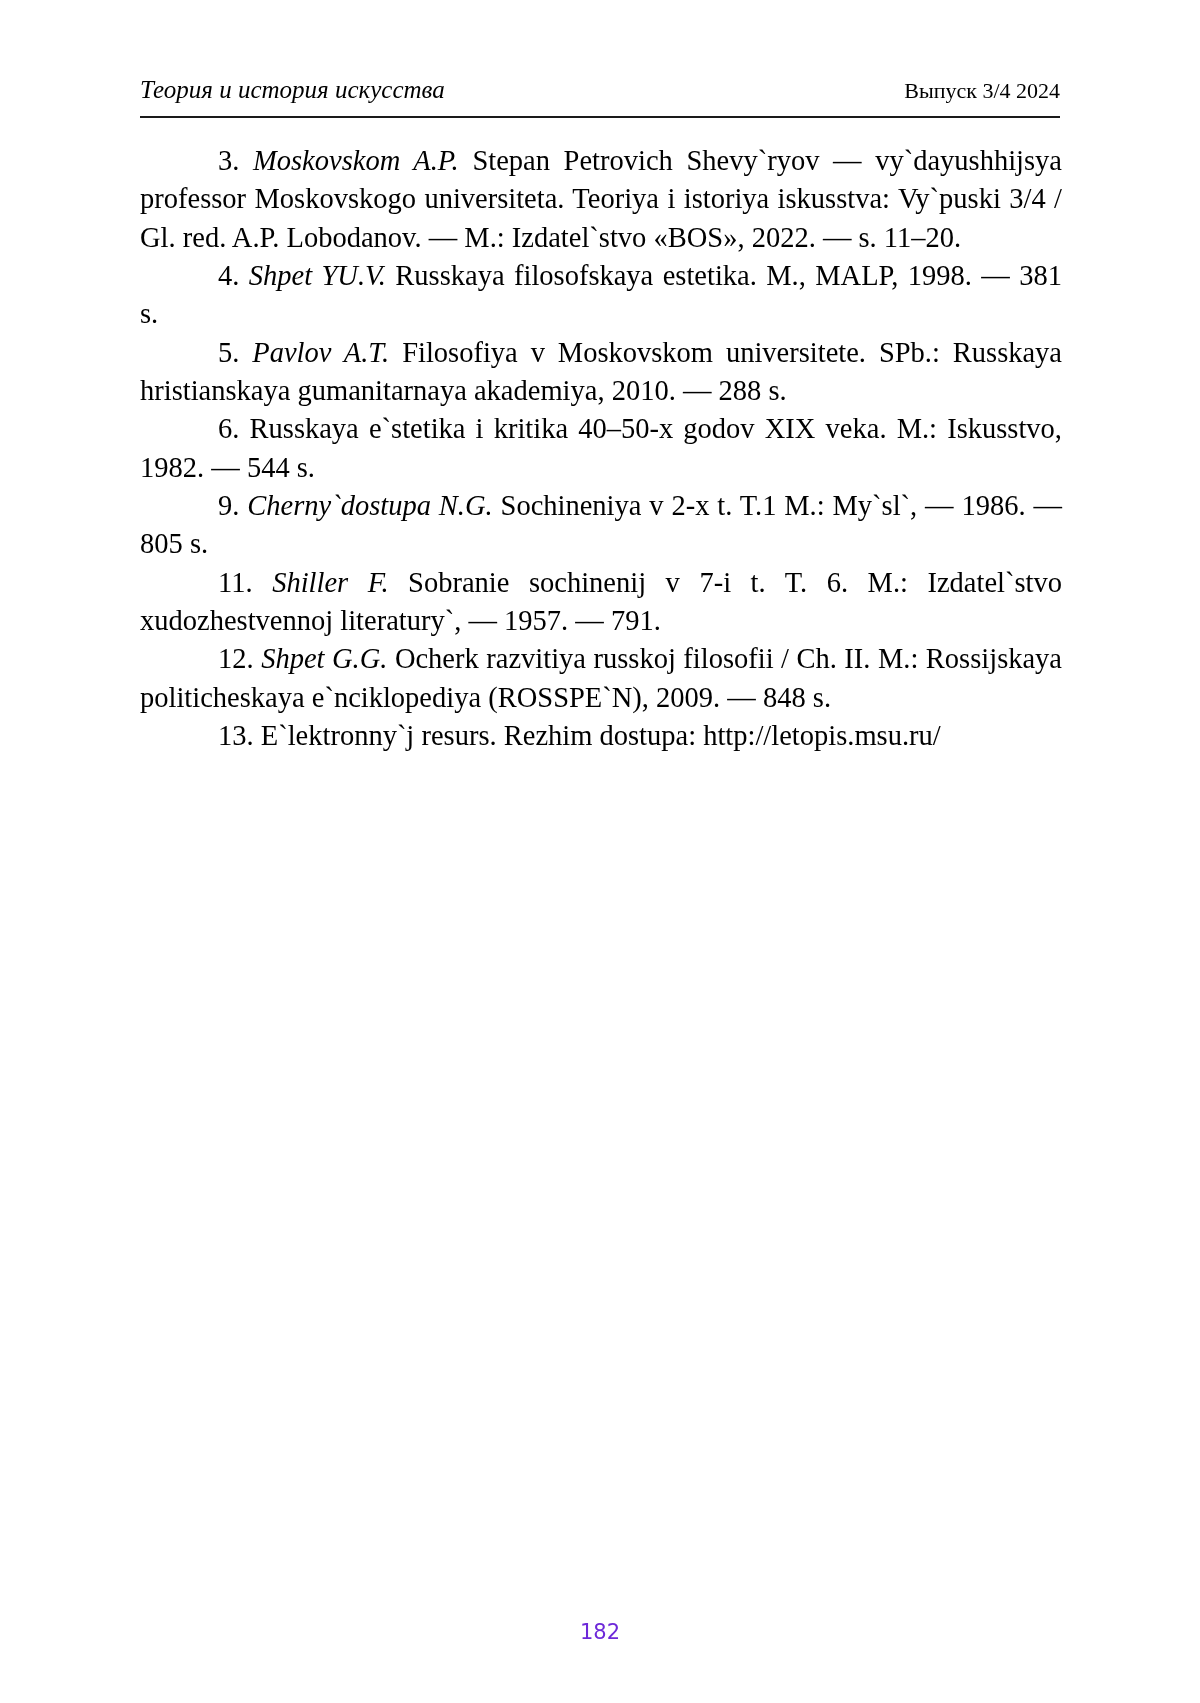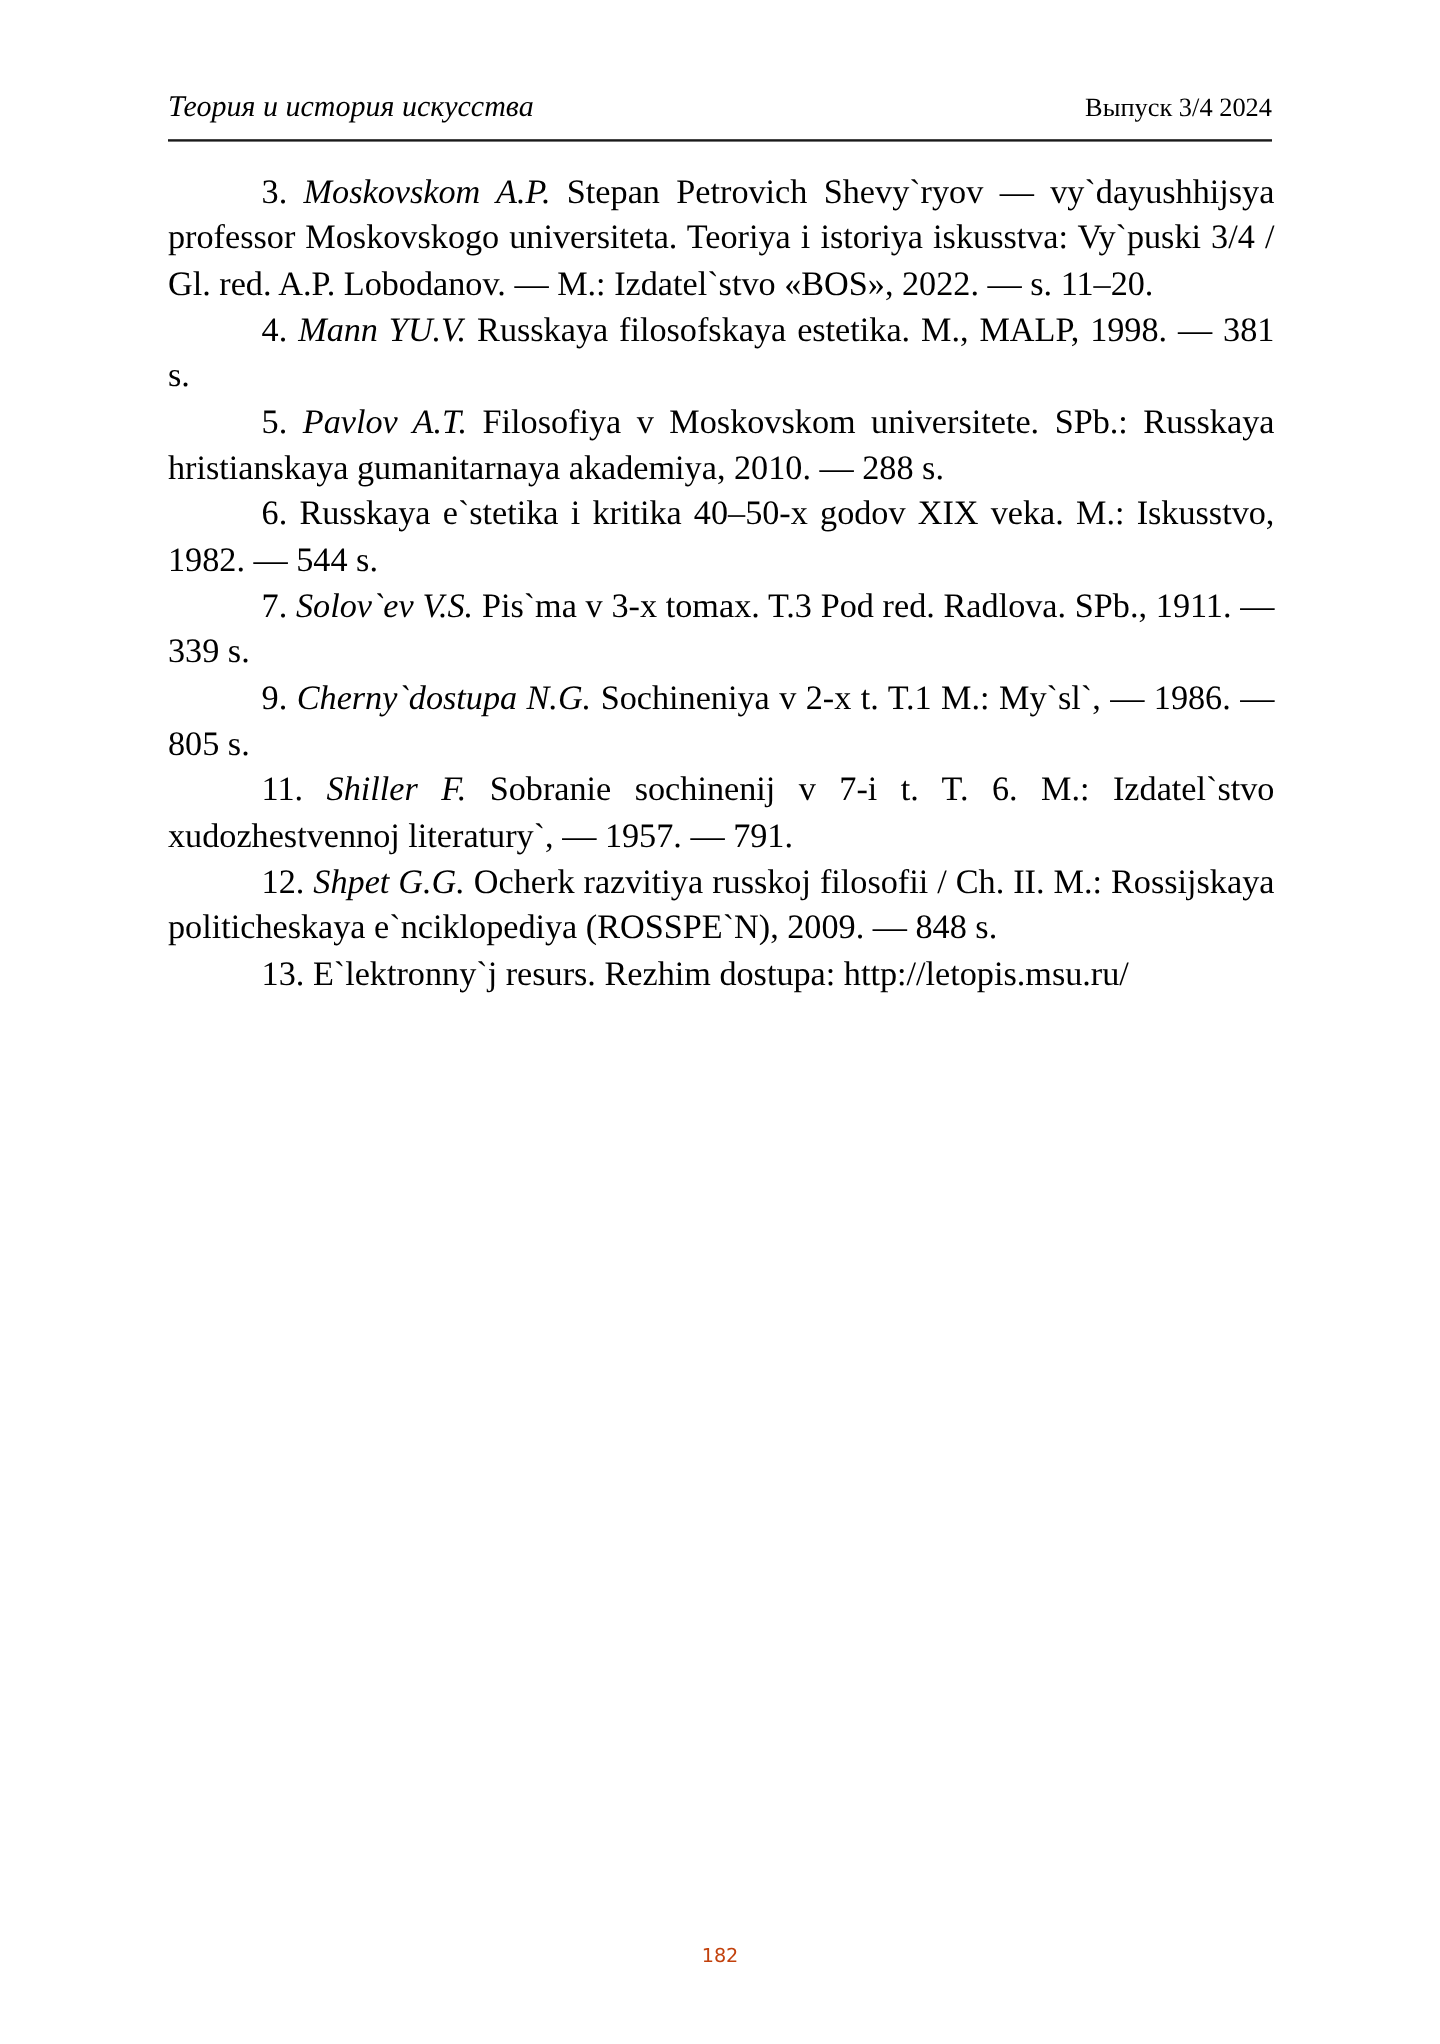--- a/index.html
+++ b/index.html
@@ -63,45 +63,44 @@
   .au {
     font-style: italic;
   }
   .page-number {
     position: absolute;
     left: 0;
     right: 0;
     top: 1596px;
     text-align: center;
     font-family: "DejaVu Sans", "Liberation Sans", sans-serif;
-    font-size: 16px;
-    color: #c2410c;
+    font-size: 21px;
+    color: #6d28d9;
   }
 </style>
 </head>
 <body>
 
 <div class="page">
 
   <div class="running-head">
     <span class="left">Теория и история искусства</span>
     <span class="right">Выпуск 3/4 2024</span>
   </div>
 
   <div class="content">
 
     <p class="ref"><span>3.</span> <span class="au">Moskovskom A.P.</span> <span>Stepan Petrovich Shevy`ryov — vy`dayushhijsya professor Moskovskogo universiteta. Teoriya i istoriya iskusstva: Vy`puski 3/4 / Gl. red. A.P. Lobodanov. — M.: Izdatel`stvo «BOS», 2022. — s. 11–20.</span></p>
 
-    <p class="ref"><span>4.</span> <span class="au">Mann YU.V.</span> <span>Russkaya filosofskaya estetika. M., MALP, 1998. — 381 s.</span></p>
+    <p class="ref"><span>4.</span> <span class="au">Shpet YU.V.</span> <span>Russkaya filosofskaya estetika. M., MALP, 1998. — 381 s.</span></p>
 
     <p class="ref"><span>5.</span> <span class="au">Pavlov A.T.</span> <span>Filosofiya v Moskovskom universitete. SPb.: Russkaya hristianskaya gumanitarnaya akademiya, 2010. — 288 s.</span></p>
 
     <p class="ref"><span>6.</span> <span>Russkaya e`stetika i kritika 40–50-x godov XIX veka. M.: Iskusstvo, 1982. — 544 s.</span></p>
 
-    <p class="ref"><span>7.</span> <span class="au">Solov`ev V.S.</span> <span>Pis`ma v 3-x tomax. T.3 Pod red. Radlova. SPb., 1911. — 339 s.</span></p>
 
 
     <p class="ref"><span>9.</span> <span class="au">Cherny`dostupa N.G.</span> <span>Sochineniya v 2-x t. T.1 M.: My`sl`, — 1986. — 805 s.</span></p>
 
 
     <p class="ref"><span>11.</span> <span class="au">Shiller F.</span> <span>Sobranie sochinenij v 7-i t. T. 6. M.: Izdatel`stvo xudozhestvennoj literatury`, — 1957. — 791.</span></p>
 
     <p class="ref"><span>12.</span> <span class="au">Shpet G.G.</span> <span>Ocherk razvitiya russkoj filosofii / Ch. II. M.: Rossijskaya politicheskaya e`nciklopediya (ROSSPE`N), 2009. — 848 s.</span></p>
 
     <p class="ref"><span>13.</span> <span>E`lektronny`j resurs. Rezhim dostupa: http://letopis.msu.ru/</span></p>

